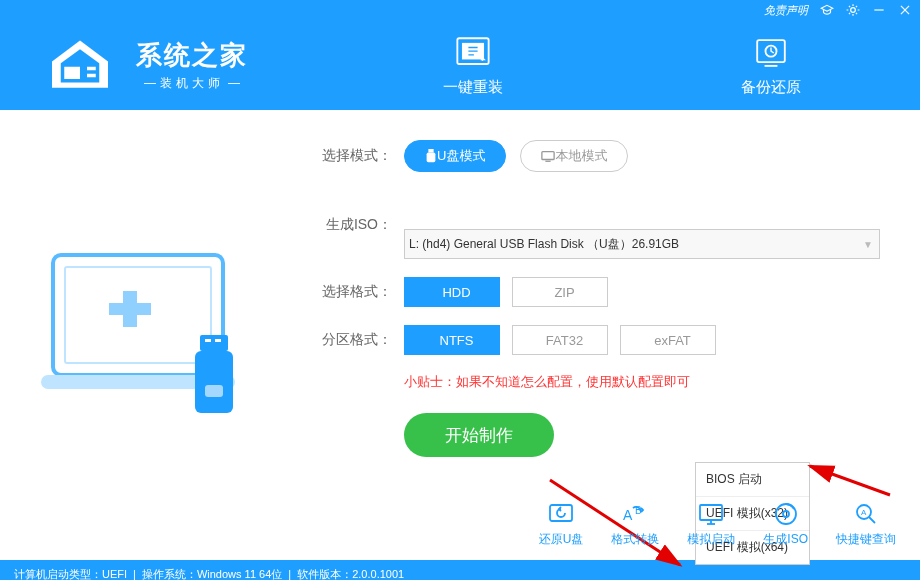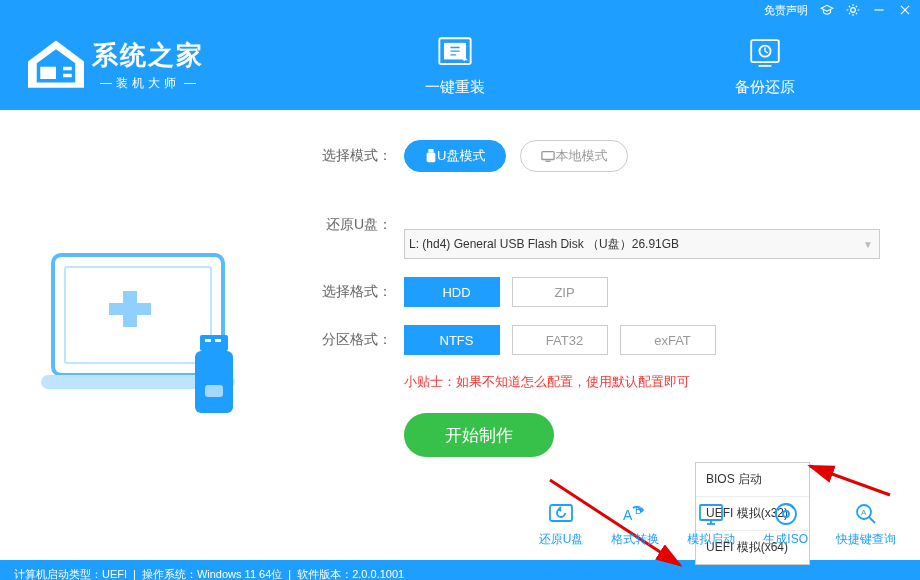--- a/index.html
+++ b/index.html
@@ -1,23 +1,23 @@
 <!DOCTYPE html>
 <html><head>
 <meta charset="utf-8">
 <style>
 * { margin: 0; padding: 0; box-sizing: border-box; font-family: "Microsoft YaHei", sans-serif; }
 body { width: 920px; height: 580px; background: #fff; overflow: hidden; position: relative; }
 
 .titlebar { height: 20px; background: #1E9FFF; display: flex; justify-content: flex-end; align-items: center; padding: 0 8px; gap: 12px; font-size: 11px; color: #fff; }
-.titlebar .link { cursor: pointer; }
+.titlebar .link { cursor: pointer; font-style: italic; }
 .titlebar .icon { width: 14px; height: 14px; display: inline-flex; align-items: center; justify-content: center; cursor: pointer; }
 
 .header { height: 90px; background: #1E9FFF; display: flex; align-items: stretch; }
-.logo-area { width: 300px; display: flex; align-items: center; padding-left: 20px; gap: 0; color: #fff; }
+.logo-area { width: 300px; display: flex; align-items: center; padding-left: 20px; gap: 20px; color: #fff; margin-left: 24px; }
 .logo-mark { width: 72px; height: 56px; }
 .logo-text .title { font-size: 26px; font-weight: bold; letter-spacing: 2px; }
 .logo-text .subtitle { font-size: 12px; letter-spacing: 4px; margin-top: 2px; text-align: center; }
 .logo-text .subtitle::before, .logo-text .subtitle::after { content: "—"; margin: 0 4px; letter-spacing: 0; }
 
 .tabs { flex: 1; display: flex; }
 .tab { flex: 1; display: flex; flex-direction: column; align-items: center; justify-content: center; gap: 6px; color: #fff; cursor: pointer; font-size: 15px; }
 .tab.active { background: #0E8EE9; }
 .tab .tab-icon { width: 46px; height: 38px; }
 
@@ -155,21 +155,21 @@
       <div class="pill inactive">
         <svg width="14" height="12" viewBox="0 0 16 12">
             <rect x="1" y="1" width="14" height="9" rx="1" fill="none" stroke="#999" stroke-width="1.5"></rect>
             <line x1="5" y1="12" x2="11" y2="12" stroke="#999" stroke-width="1.5"></line>
           </svg>
         <span>本地模式</span>
       </div>
     </div>
 
     <div class="row">
-      <div class="label">还原U盘：</div>
+      <div class="label">生成ISO：</div>
       <div class="select">
         <span>L: (hd4) General USB Flash Disk （U盘）26.91GB</span>
         <span class="caret">▼</span>
       </div>
     </div>
 
     <div class="row">
       <div class="label">选择格式：</div>
       <div class="opt sel">HDD</div>
       <div class="opt unsel">ZIP</div>

